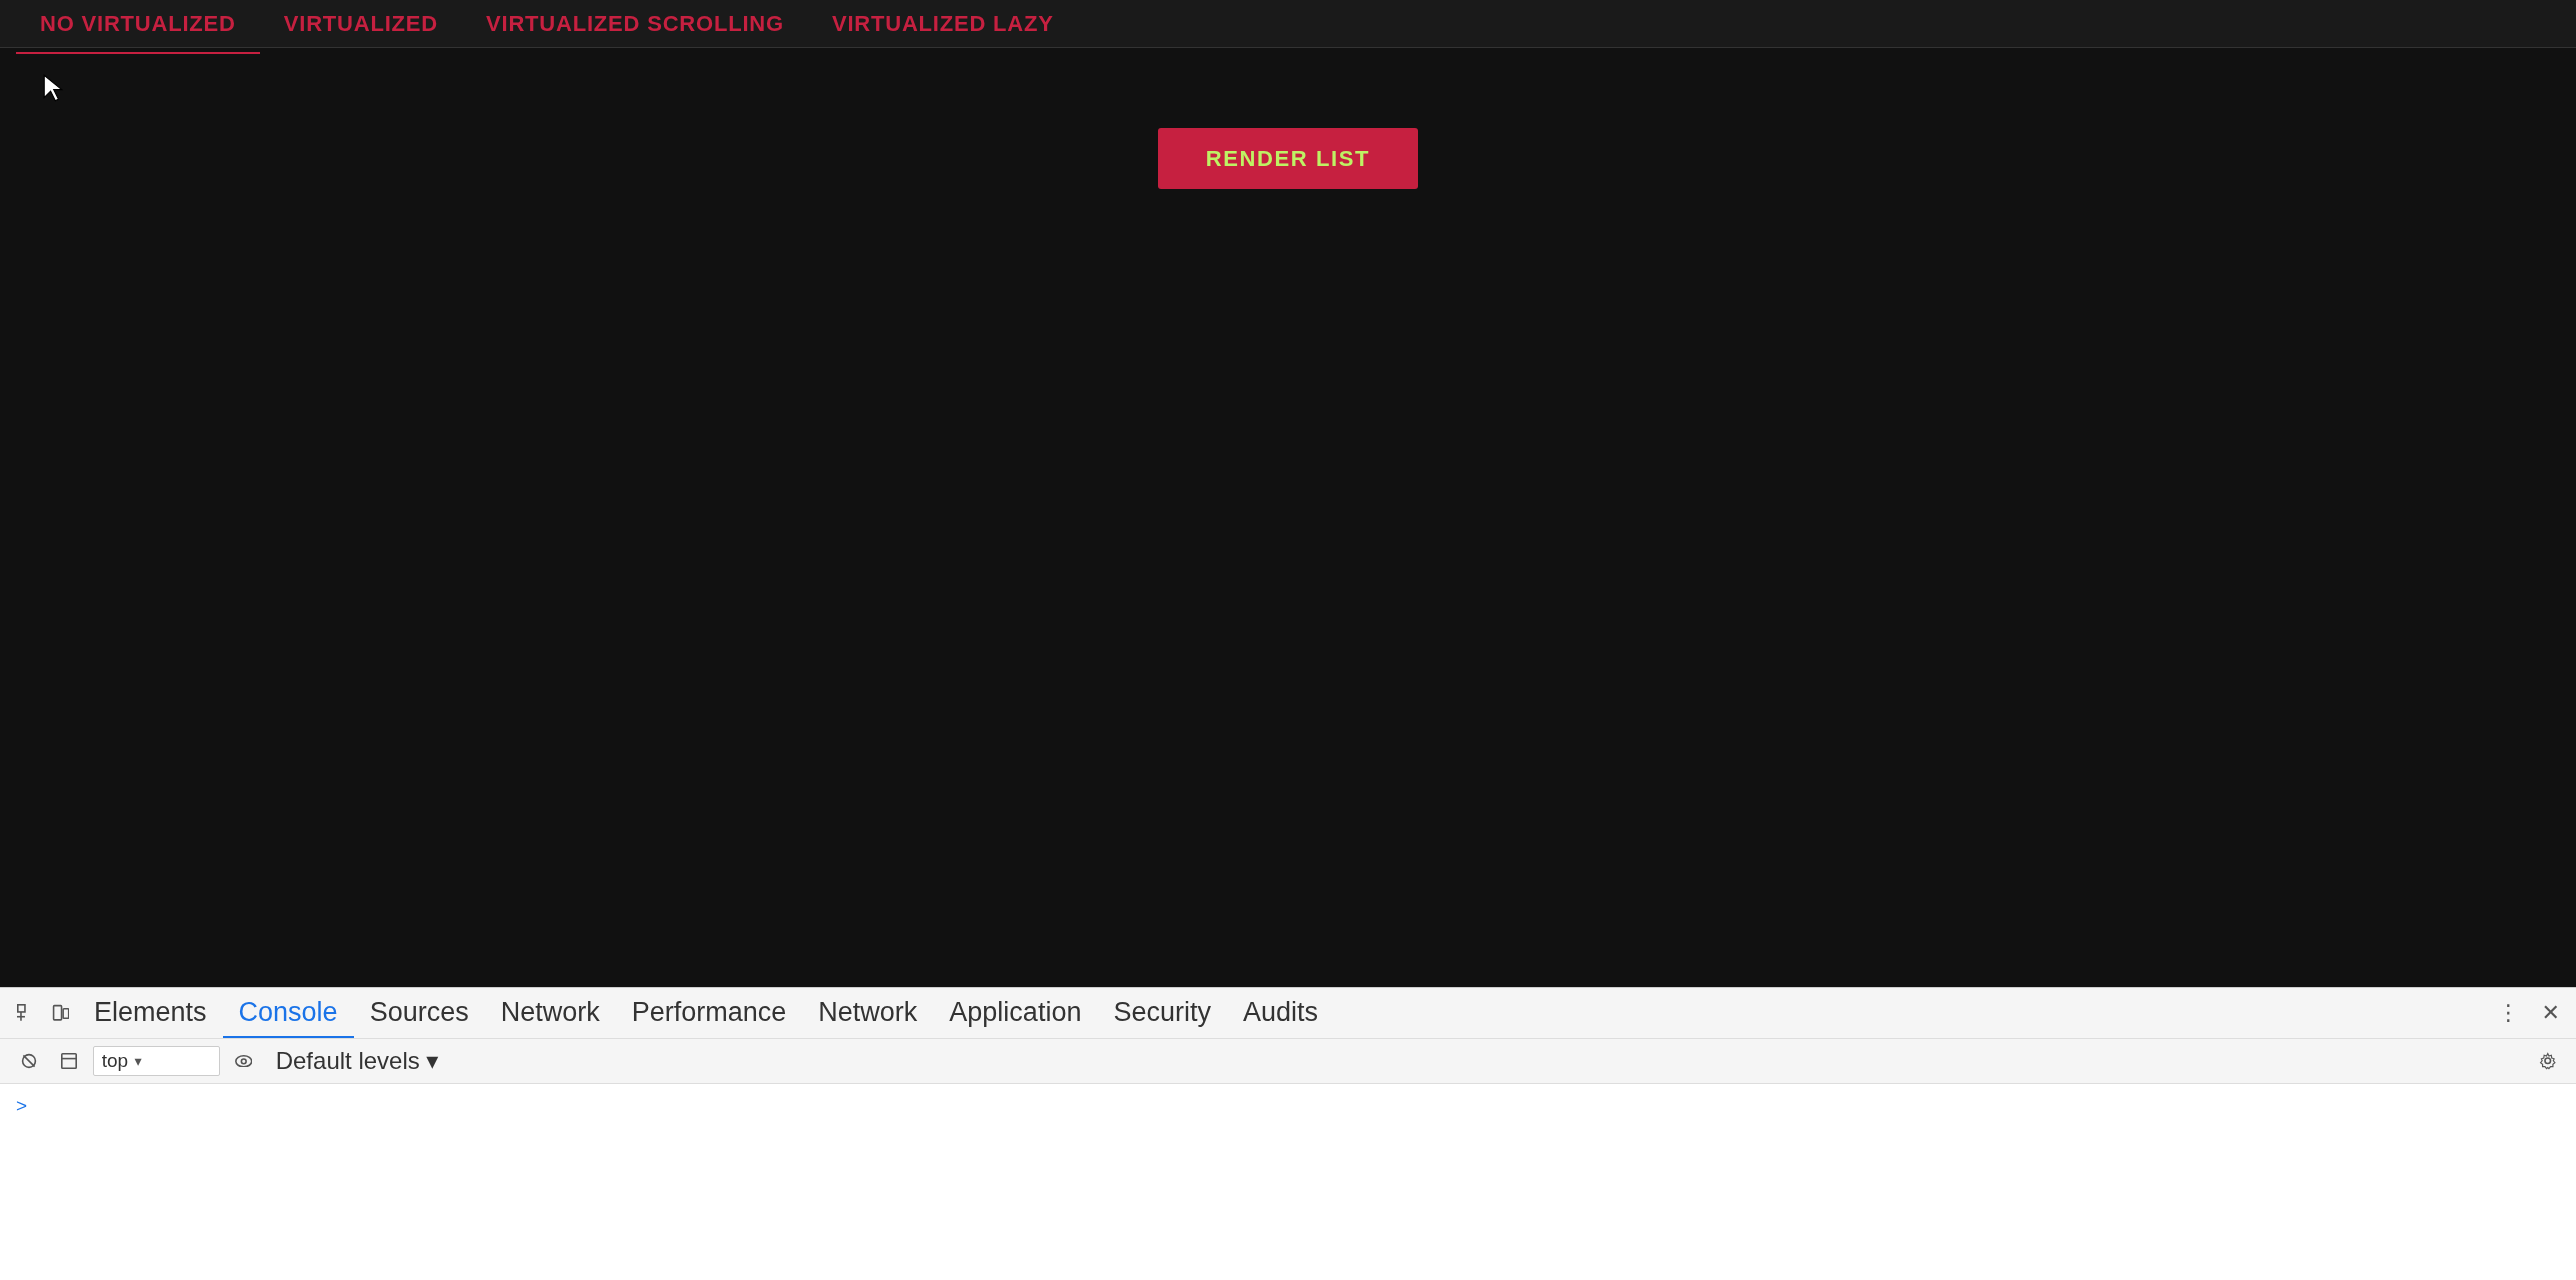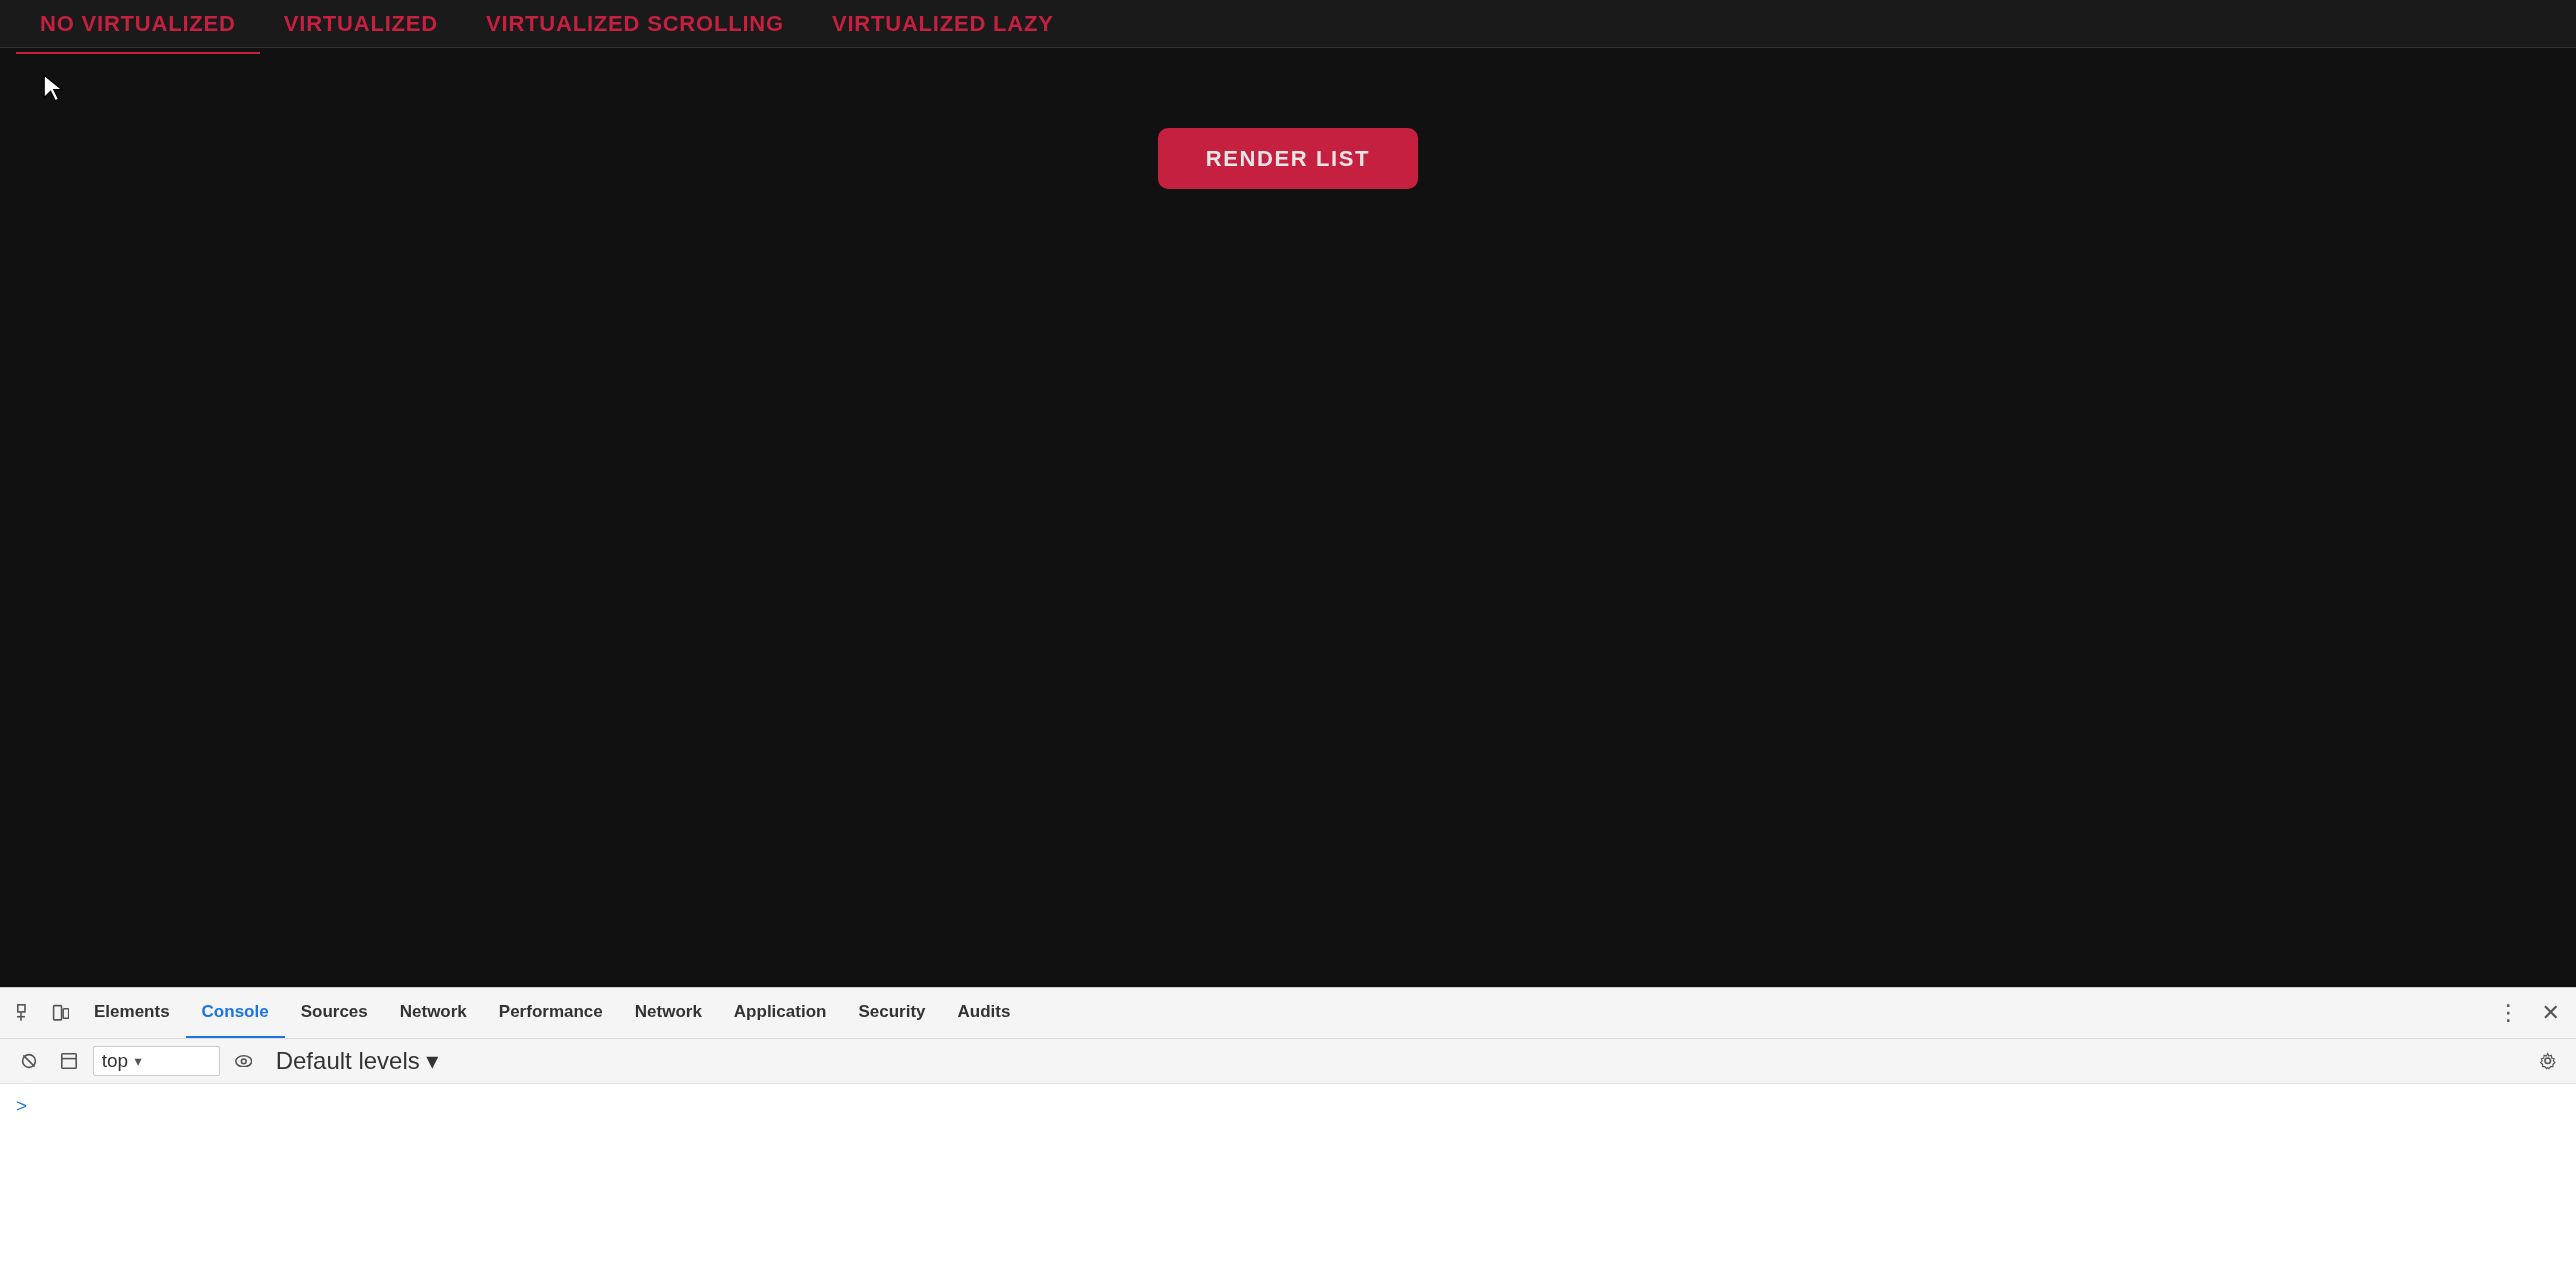--- a/index.html
+++ b/index.html
@@ -52,29 +52,29 @@
       flex: 1;
       display: flex;
       align-items: flex-start;
       justify-content: center;
       padding-top: 80px;
       background: #111;
     }
 
     #render-btn {
       background: #c62040;
-      color: #e5e5e5;
+      color: #bef264;
       border: none;
       padding: 17.5px 48px;
       font-size: 22px;
       font-weight: bold;
       letter-spacing: 1.6px;
       cursor: pointer;
       text-transform: uppercase;
-      border-radius: 10px;
+      border-radius: 3px;
     }
 
     
     #cursor {
       position: absolute;
       top: 72px;
       left: 41px;
       width: 25.5px;
       height: 32px;
       pointer-events: none;
@@ -109,29 +109,28 @@
       justify-content: center;
       cursor: pointer;
       border-radius: 3.2px;
       background: transparent;
       border: none;
       font-size: 17.5px;
       color: #555;
     }
 
     .devtools-tab {
-      font-size: 17px;
+      font-size: 27px;
       color: #333;
       padding: 8px 16px;
       cursor: pointer;
       border-bottom: 2.4px solid transparent;
       height: 100%;
       display: flex;
       align-items: center;
-      font-weight: bold;
     }
 
     .devtools-tab.active {
       color: #1a73e8;
       border-bottom: 2.4px solid #1a73e8;
     }
 
     .devtools-tab-spacer { flex: 1; }
 
     .devtools-end-icons {

